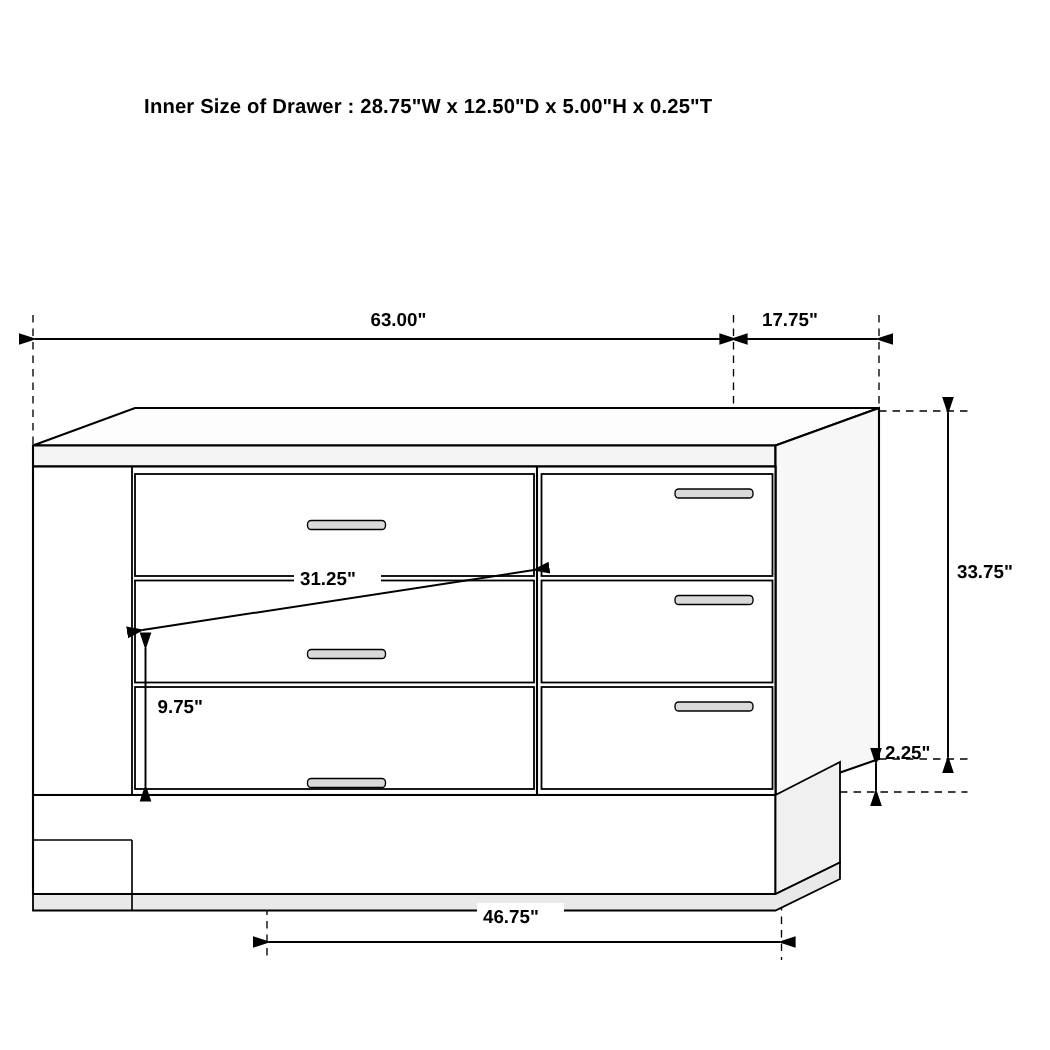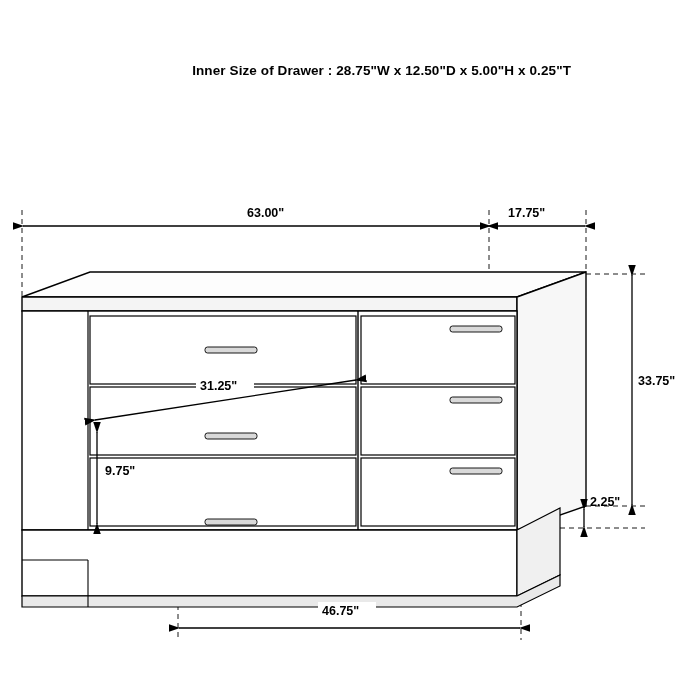--- a/index.html
+++ b/index.html
@@ -18,21 +18,21 @@
     position: absolute;
     left: 0; top: 0;
     width: 700px;
     height: 700px;
   }
   .title {
     position: absolute;
     left: 0;
     top: 63px;
     width: 571px;
-    text-align: right;
+    text-align: center;
     font-size: 13.5px;
     font-weight: bold;
     color: #000000;
     letter-spacing: 0.1px;
   }
   svg.diagram {
     position: absolute;
     left: 0;
     top: 0;
     width: 700px;

